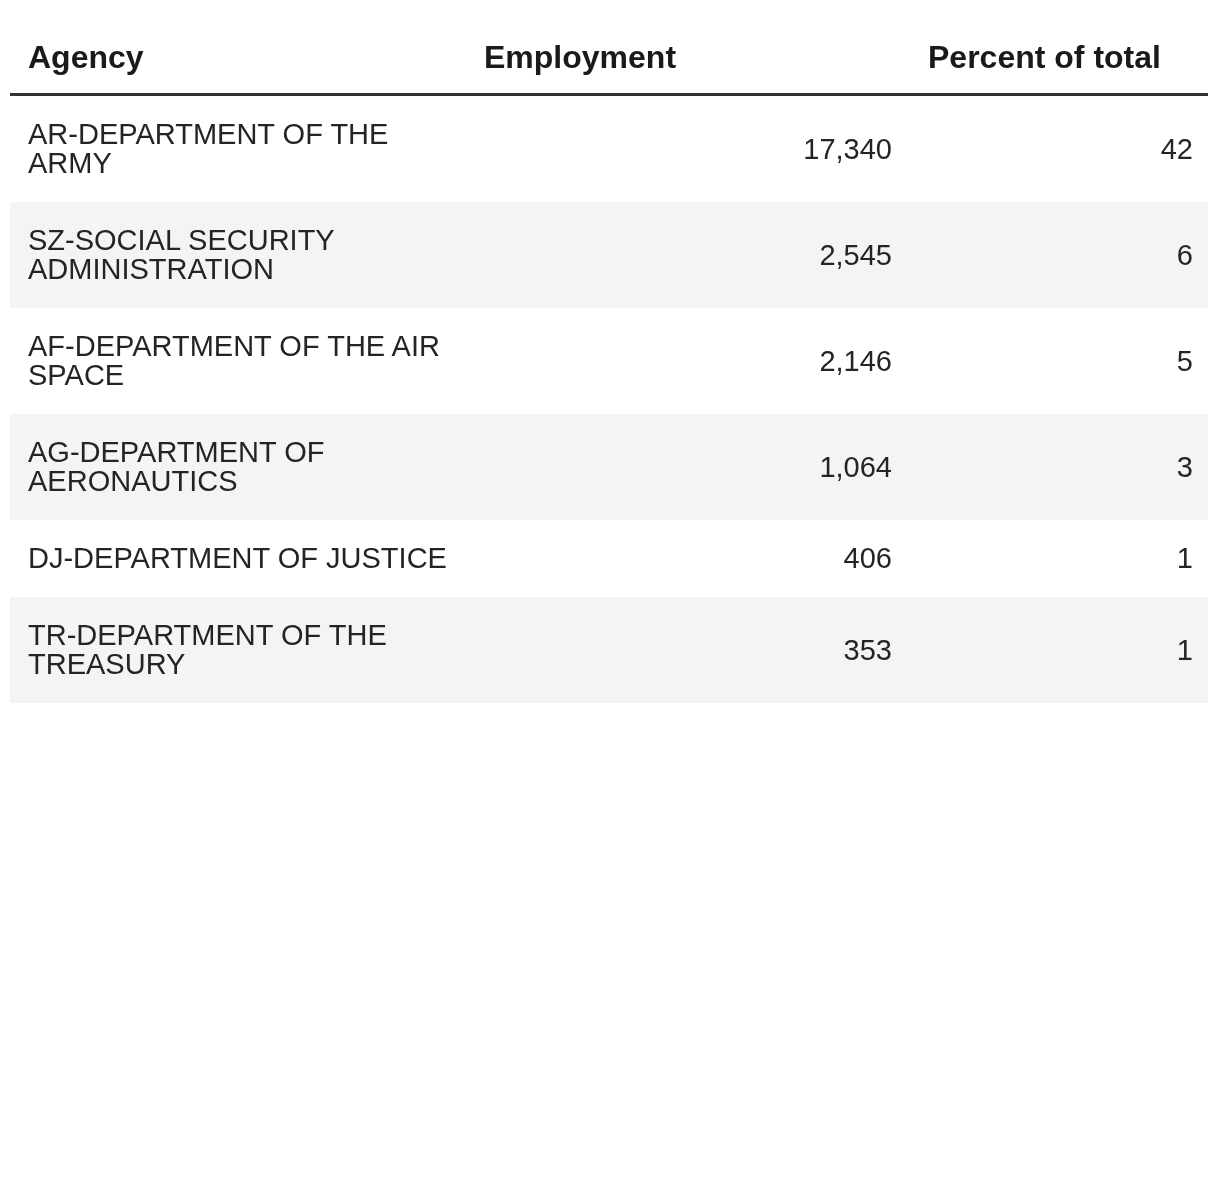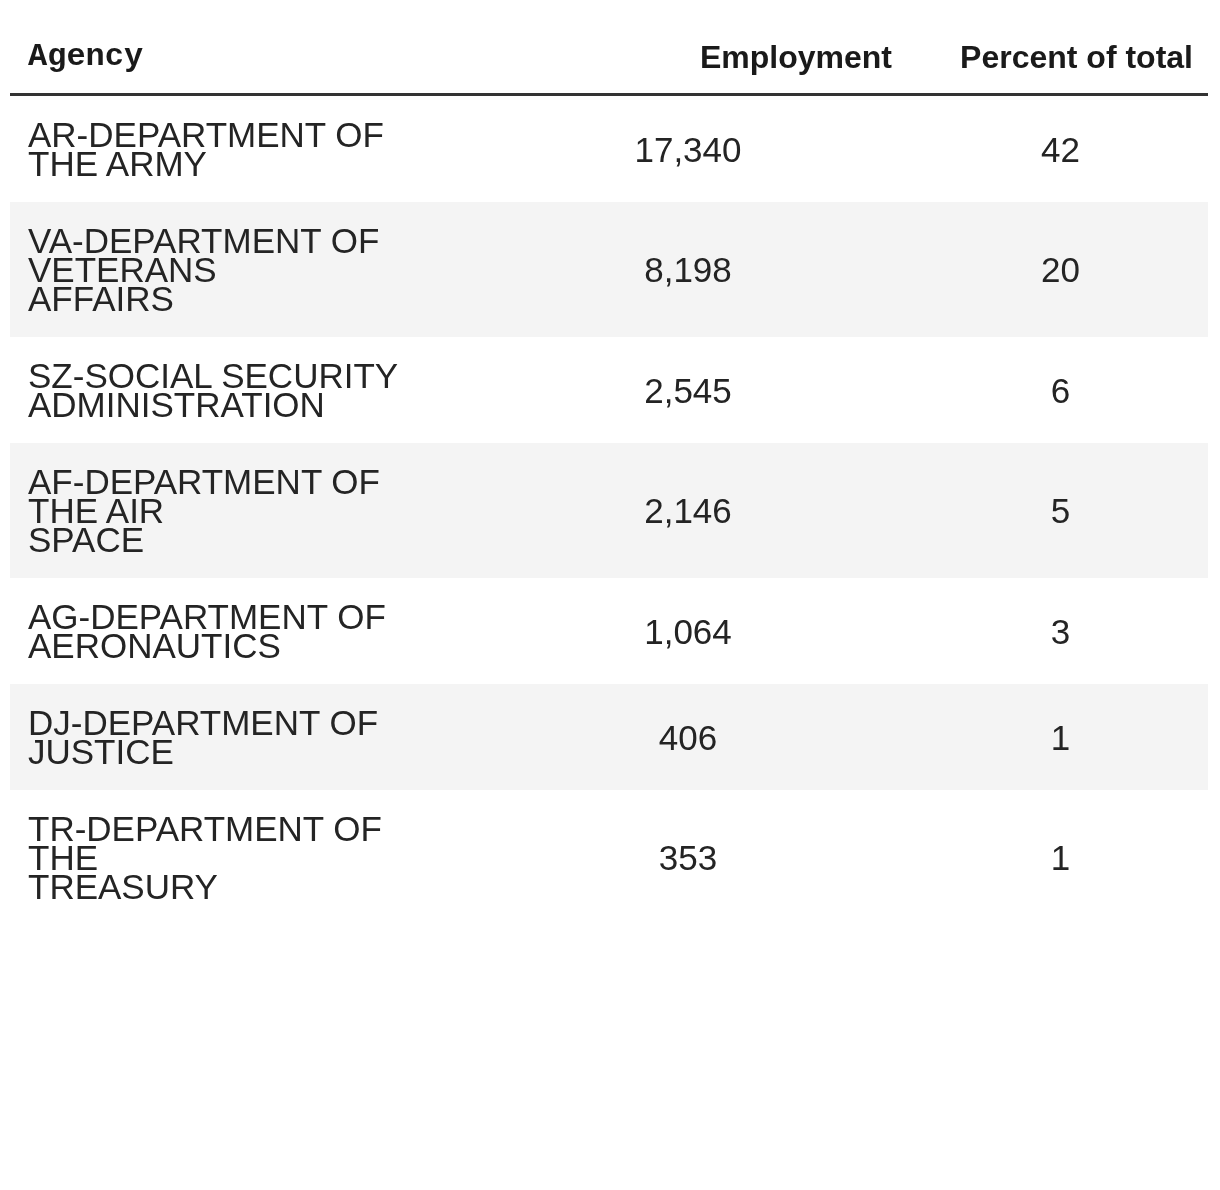--- a/index.html
+++ b/index.html
@@ -27,37 +27,37 @@
 
   thead th {
     font-size: 32px;
     line-height: 38px;
     font-weight: bold;
     color: #1a1a1a;
     padding: 0 18px 17px 18px;
     border-bottom: 3px solid #333333;
     vertical-align: bottom;
   }
-  th.h-agency { text-align: left; font-family: Liberation Mono, monospace; }
-  th.h-num { text-align: right; }
+  th.h-agency { text-align: left; }
+  th.h-num { text-align: left; }
   th.h-pct { padding-right: 15px; }
 
   tbody td {
-    font-size: 35px;
+    font-size: 29px;
     line-height: 29px;
     color: #242424;
     padding: 24px 18px;
     vertical-align: middle;
     background: #ffffff;
   }
   td.cell-agency {
     text-align: left;
     white-space: pre-line;
   }
-  td.cell-num { text-align: center; }
+  td.cell-num { text-align: right; }
   td.cell-pct { padding-right: 15px; margin-top: 23px; }
   tbody tr:nth-child(even) td { background: #f4f4f4; }
 </style>
 </head>
 <body>
 
 <div class="page">
 
   <table class="dw-table">
     <colgroup>
@@ -70,26 +70,20 @@
         <th class="h-agency">Agency</th>
         <th class="h-num">Employment</th>
         <th class="h-num h-pct">Percent of total</th>
       </tr>
     </thead>
     <tbody>
       <tr>
         <td class="cell-agency">AR-DEPARTMENT OF THE ARMY</td>
         <td class="cell-num">17,340</td>
         <td class="cell-num cell-pct">42</td>
-      </tr>
-      <tr>
-        <td class="cell-agency">VA-DEPARTMENT OF VETERANS
-AFFAIRS</td>
-        <td class="cell-num">8,198</td>
-        <td class="cell-num cell-pct">20</td>
       </tr>
       <tr>
         <td class="cell-agency">SZ-SOCIAL SECURITY
 ADMINISTRATION</td>
         <td class="cell-num">2,545</td>
         <td class="cell-num cell-pct">6</td>
       </tr>
       <tr>
         <td class="cell-agency">AF-DEPARTMENT OF THE AIR
 SPACE</td>

